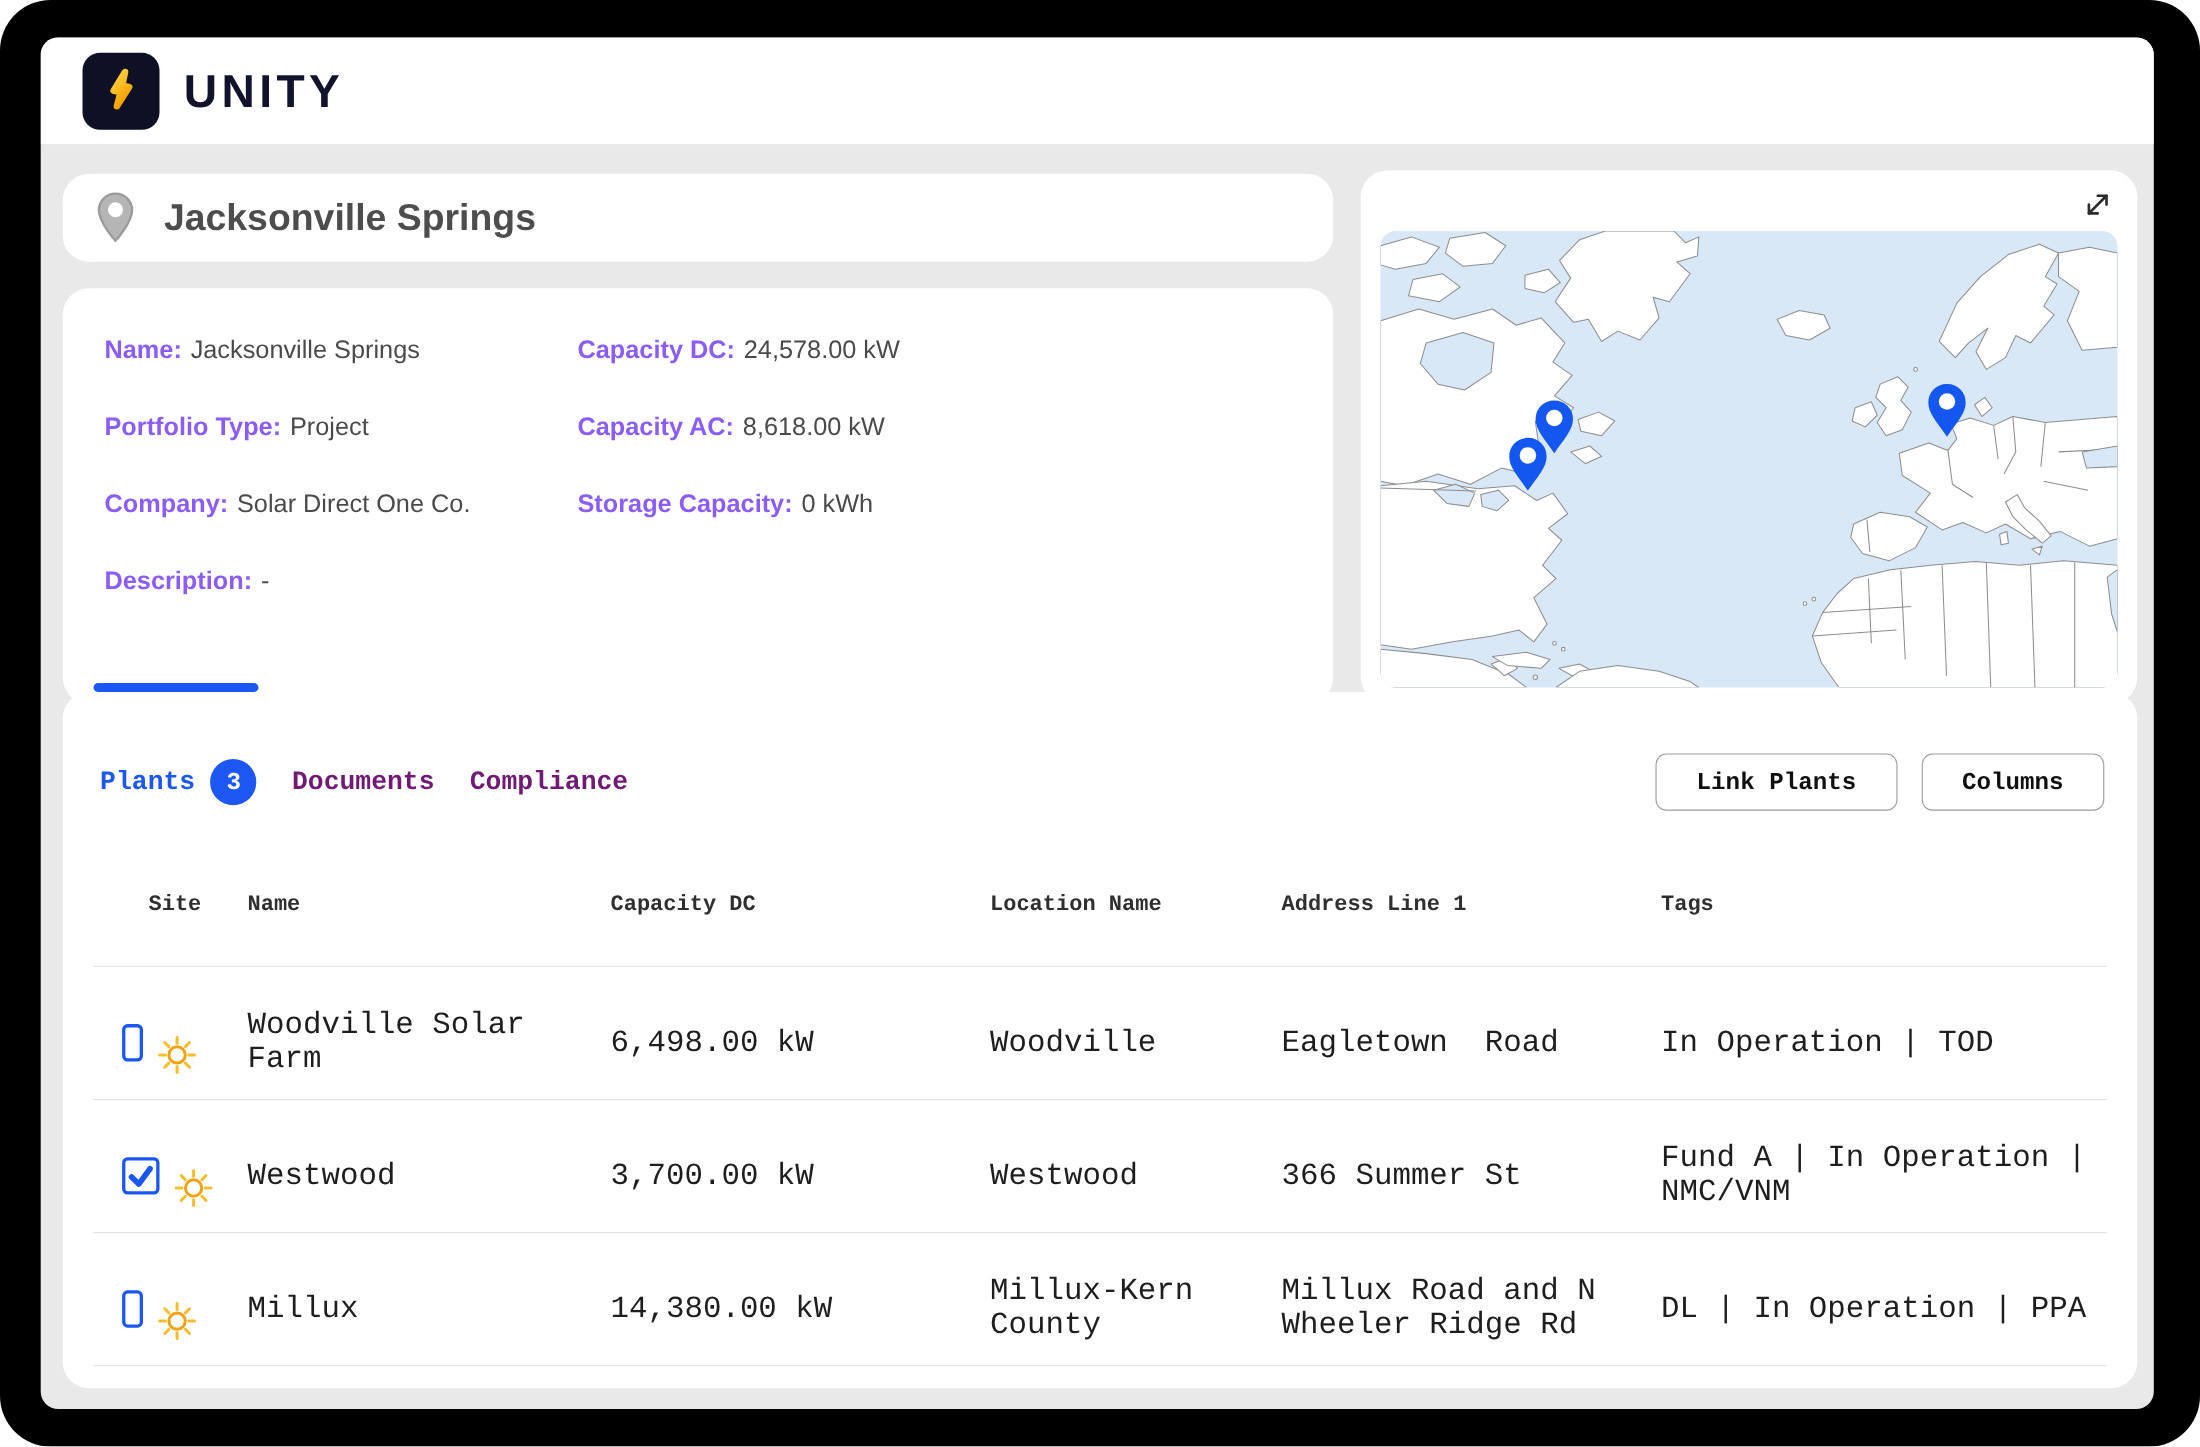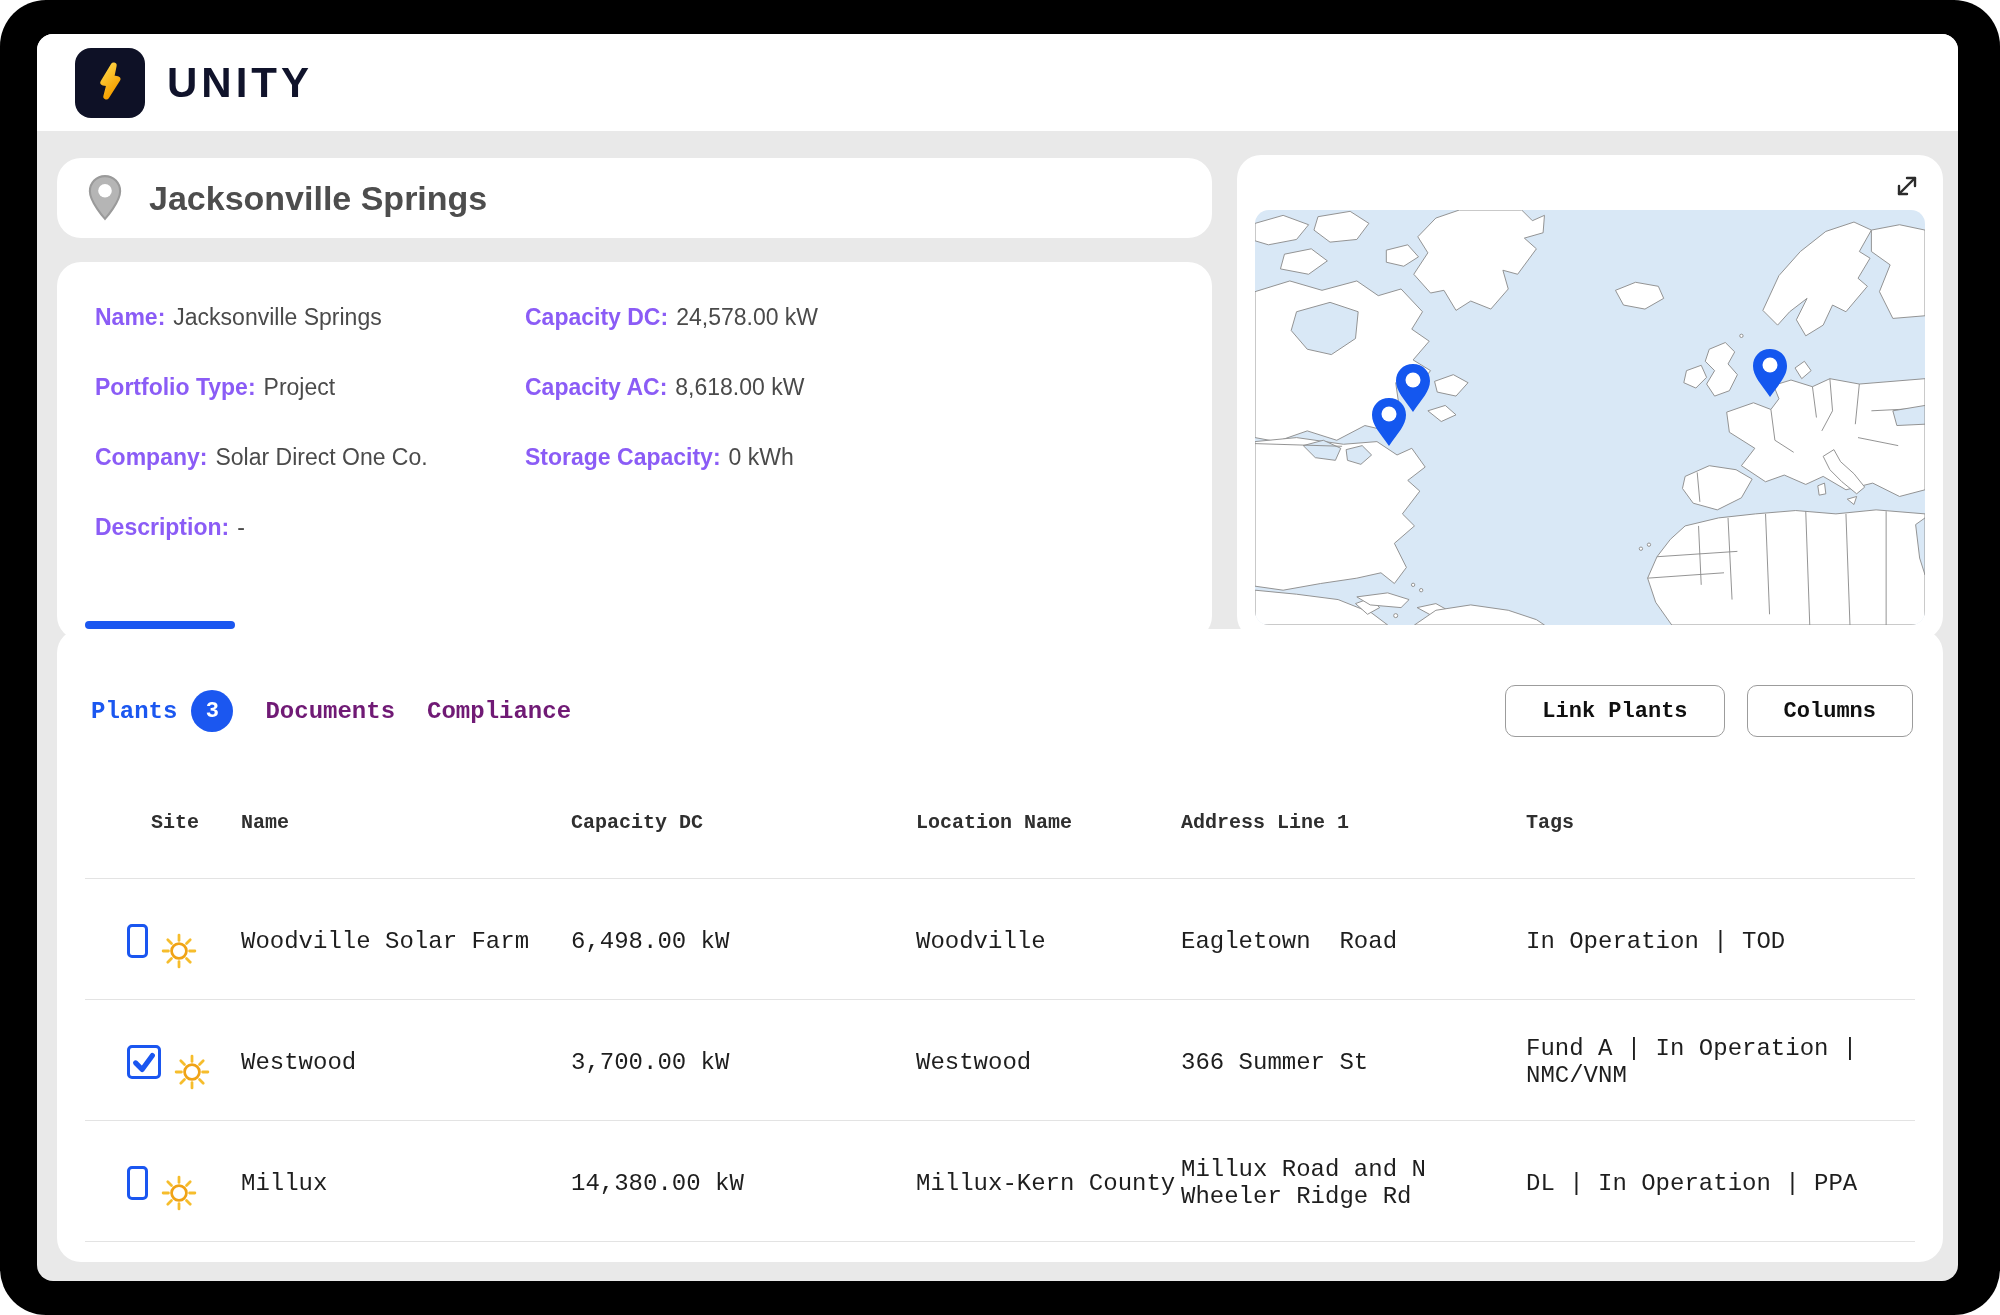--- a/index.html
+++ b/index.html
@@ -33,26 +33,26 @@
   
   .tab-indicator{position:absolute;left:48px;top:587px;width:150px;height:8px;background:#1b57f0;border-radius:4px;}
   .table-card{left:20px;top:595px;width:1886px;height:633px;font-family:Liberation Mono, monospace;}
   .tabs-row{position:absolute;left:34px;right:30px;top:52px;height:60px;display:flex;align-items:center;}
   .tab{display:flex;align-items:center;gap:14px;font-size:24px;font-weight:700;color:#701a75;margin-right:32px;cursor:pointer;}
   .tab.active{color:#1b57f0;}
   .badge{width:42px;height:42px;border-radius:50%;background:#1b57f0;color:#fff;font-size:22px;font-weight:700;display:flex;align-items:center;justify-content:center;}
   .btn-group{margin-left:auto;display:flex;gap:22px;}
   .btn{height:52px;padding:0 36px;background:#fff;border:1.5px solid #9c9c9c;border-radius:10px;font-size:22px;font-weight:700;color:#101010;font-family:inherit;cursor:pointer;display:flex;align-items:center;}
 
-  .tgrid{display:grid;grid-template-columns:118px 330px 345px 265px 345px 1fr;box-sizing:border-box;padding-left:50px;padding-right:28px;align-items:center;margin-left:16px;}
+  .tgrid{display:grid;grid-template-columns:118px 330px 345px 265px 345px 1fr;box-sizing:border-box;padding-left:50px;padding-right:28px;align-items:center;}
   .table-head{position:absolute;left:0;right:0;top:160px;height:66px;font-size:20px;font-weight:700;color:#2f2f2f;}
   .th-site{padding-left:28px;}
   .rows{position:absolute;left:0;right:0;top:249px;}
   .divider{height:1px;background:#e3e3e3;margin:0 28px;}
-  .trow{height:120px;font-size:24px;color:#1e1e1e;cursor:pointer;}
+  .trow{height:120px;font-size:28px;color:#1e1e1e;cursor:pointer;}
   .td{white-space:pre-wrap;}
   .td-site{display:flex;align-items:center;gap:13px;}
   .checkbox{width:28px;height:28px;border:3.5px solid #1a56f0;border-radius:5px;margin-left:4px;display:flex;align-items:center;justify-content:center;box-sizing:content-box;cursor:pointer;}
   .checkbox svg{display:none;}
   .checkbox.checked svg{display:block;}
 </style>
 </head>
 <body>
 
 <div class="device">

